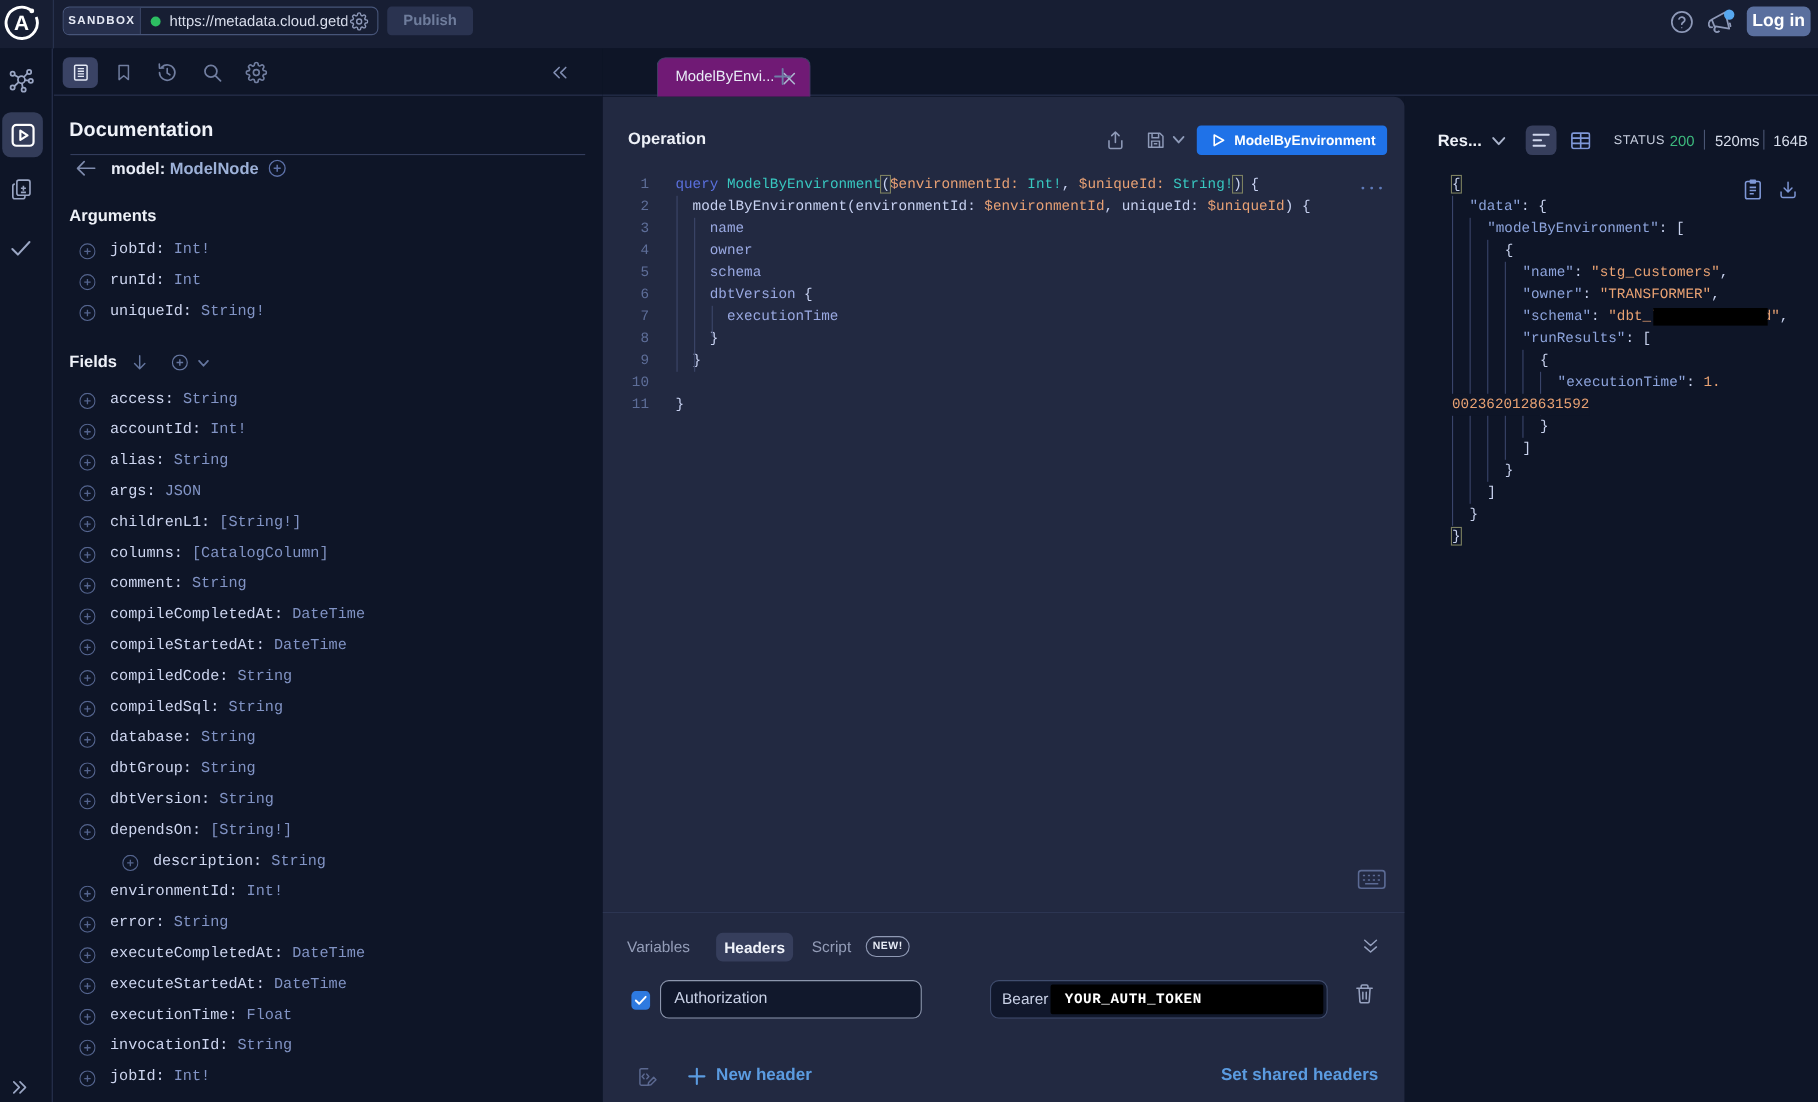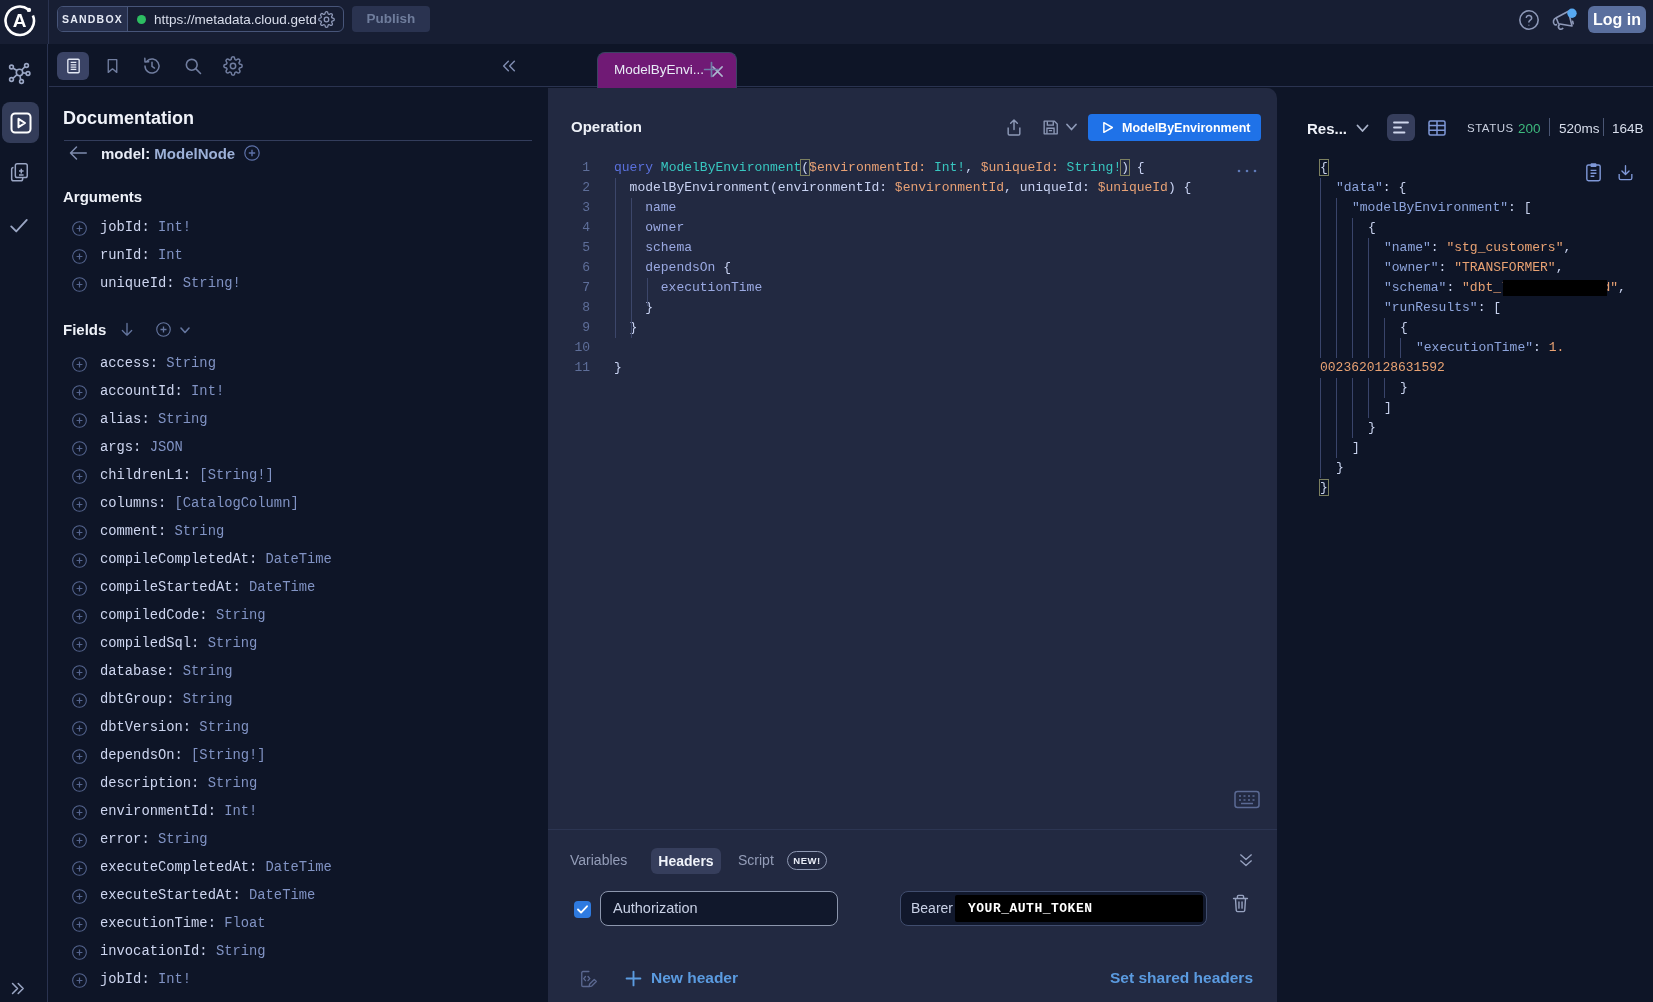--- a/index.html
+++ b/index.html
@@ -299,21 +299,21 @@
         </svg>
         <div class="txt">dbtVersion: <span class="typ">String</span></div>
       </div>
   <div class="frow" style="top:699px;">
         <svg class="cp" width="15" height="15" viewBox="0 0 16 16" fill="none" stroke="#54648e" stroke-width="1.1">
           <circle cx="8" cy="8" r="7.3"></circle>
           <path d="M8 4.9 V11.1 M4.9 8 H11.1" stroke-width="1.3"></path>
         </svg>
         <div class="txt">dependsOn: <span class="typ">[String!]</span></div>
       </div>
-  <div class="frow" style="top:727px;">
+  <div class="frow" style="top:727px;margin-left:39px;">
         <svg class="cp" width="15" height="15" viewBox="0 0 16 16" fill="none" stroke="#54648e" stroke-width="1.1">
           <circle cx="8" cy="8" r="7.3"></circle>
           <path d="M8 4.9 V11.1 M4.9 8 H11.1" stroke-width="1.3"></path>
         </svg>
         <div class="txt">description: <span class="typ">String</span></div>
       </div>
   <div class="frow" style="top:755px;">
         <svg class="cp" width="15" height="15" viewBox="0 0 16 16" fill="none" stroke="#54648e" stroke-width="1.1">
           <circle cx="8" cy="8" r="7.3"></circle>
           <path d="M8 4.9 V11.1 M4.9 8 H11.1" stroke-width="1.3"></path>
@@ -401,21 +401,21 @@
     <div class="codeline" style="left:66px;top:70px;"><span class="c-kw">query</span> <span class="c-teal">ModelByEnvironment</span><span class="c-lav bm">(</span><span class="c-org">$environmentId:</span> <span class="c-teal">Int!</span><span class="c-lav">,</span> <span class="c-org">$uniqueId:</span> <span class="c-teal">String!</span><span class="c-lav bm">)</span><span class="c-lav"> {</span></div>
     <div class="lnum" style="left:12px;top:90px;">2</div>
     <div class="codeline" style="left:66px;top:90px;"><span class="c-lav">  modelByEnvironment(environmentId: <span class="c-org">$environmentId</span>, uniqueId: <span class="c-org">$uniqueId</span>) {</span></div>
     <div class="lnum" style="left:12px;top:110px;">3</div>
     <div class="codeline" style="left:66px;top:110px;"><span class="c-fld">    name</span></div>
     <div class="lnum" style="left:12px;top:130px;">4</div>
     <div class="codeline" style="left:66px;top:130px;"><span class="c-fld">    owner</span></div>
     <div class="lnum" style="left:12px;top:150px;">5</div>
     <div class="codeline" style="left:66px;top:150px;"><span class="c-fld">    schema</span></div>
     <div class="lnum" style="left:12px;top:170px;">6</div>
-    <div class="codeline" style="left:66px;top:170px;"><span class="c-fld">    dependsOn</span><span class="c-lav"> {</span></div>
+    <div class="codeline" style="left:66px;top:170px;"><span class="c-fld">    dbtVersion</span><span class="c-lav"> {</span></div>
     <div class="lnum" style="left:12px;top:190px;">7</div>
     <div class="codeline" style="left:66px;top:190px;"><span class="c-fld">      executionTime</span></div>
     <div class="lnum" style="left:12px;top:210px;">8</div>
     <div class="codeline" style="left:66px;top:210px;"><span class="c-lav">    }</span></div>
     <div class="lnum" style="left:12px;top:230px;">9</div>
     <div class="codeline" style="left:66px;top:230px;"><span class="c-lav">  }</span></div>
     <div class="lnum" style="left:12px;top:250px;">10</div>
     <div class="lnum" style="left:12px;top:270px;">11</div>
     <div class="codeline" style="left:66px;top:270px;"><span class="c-lav">}</span></div>
     <div class="iguide" style="left:67px;top:90px;height:160px;"></div>

